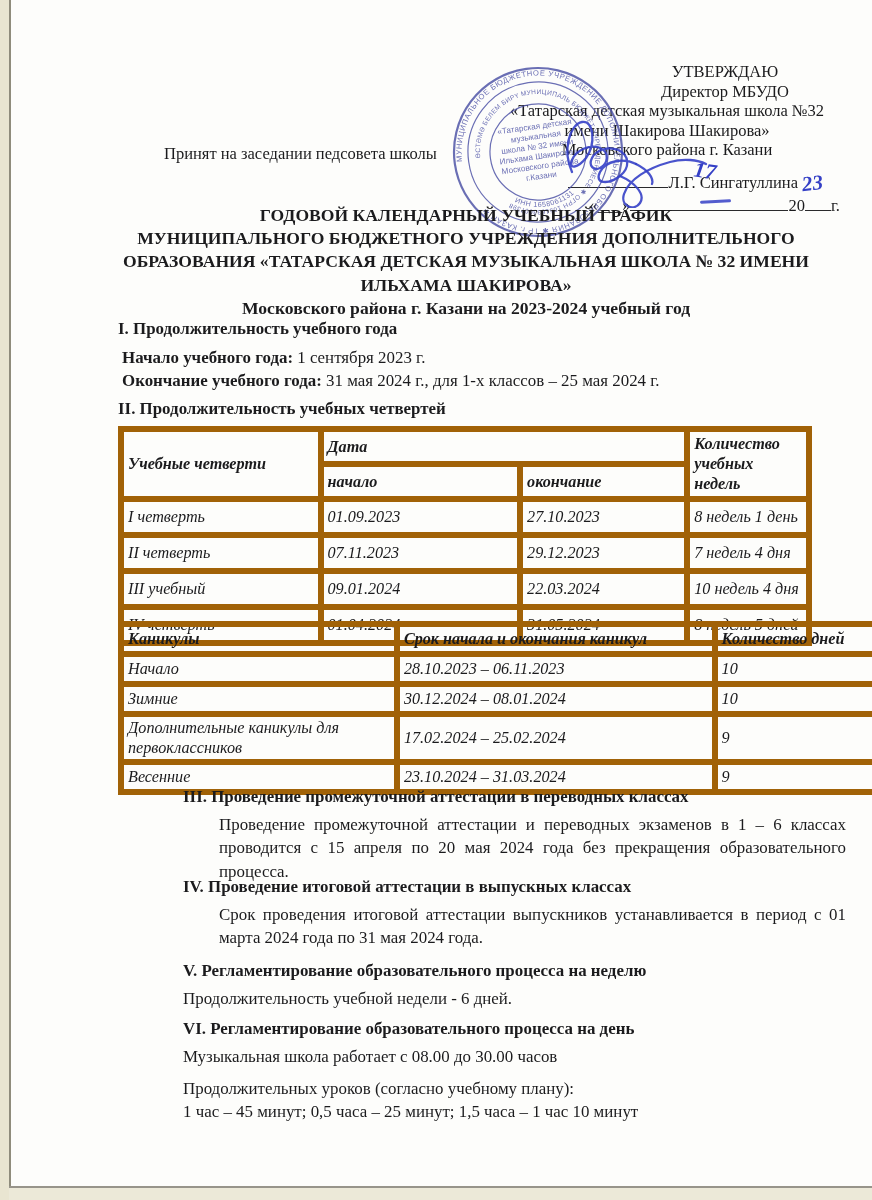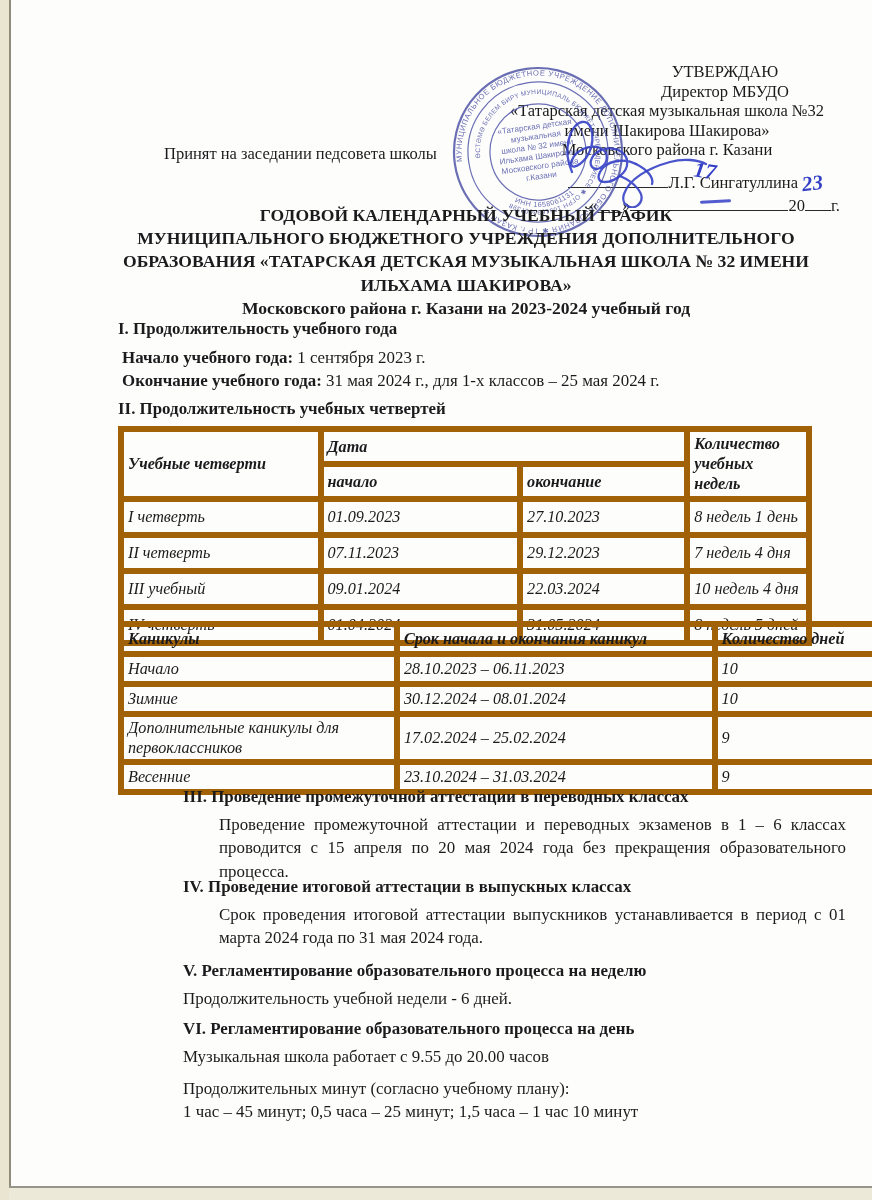--- a/index.html
+++ b/index.html
@@ -208,18 +208,18 @@
   <div class="abs head hw2" style="top:787px">III. Проведение промежуточной аттестации в переводных классах</div>
   <div class="abs para pj" style="top:813px">Проведение промежуточной аттестации и переводных экзаменов в 1 – 6 классах проводится с 15 апреля по 20 мая 2024 года без прекращения образовательного процесса.</div>
 
   <div class="abs head hw2" style="top:877px">IV. Проведение итоговой аттестации в выпускных классах</div>
   <div class="abs para pj" style="top:903px">Срок проведения итоговой аттестации выпускников устанавливается в период с 01 марта 2024 года по 31 мая 2024 года.</div>
 
   <div class="abs head hw2" style="top:961px">V. Регламентирование образовательного процесса на неделю</div>
   <div class="abs para pl" style="top:987px">Продолжительность учебной недели - 6 дней.</div>
 
   <div class="abs head hw2" style="top:1019px">VI. Регламентирование образовательного процесса на день</div>
-  <div class="abs para pl" style="top:1045px">Музыкальная школа работает с 9.55 до 20.00 часов</div>
+  <div class="abs para pl" style="top:1045px">Музыкальная школа работает с 08.00 до 30.00 часов</div>
   <div class="abs para pl" style="top:1077px">
-    <div>Продолжительных минут (согласно учебному плану):</div>
+    <div>Продолжительных уроков (согласно учебному плану):</div>
     <div>1 час – 45 минут; 0,5 часа – 25 минут; 1,5 часа – 1 час 10 минут</div>
   </div>
 </div>
 
 </body></html>

